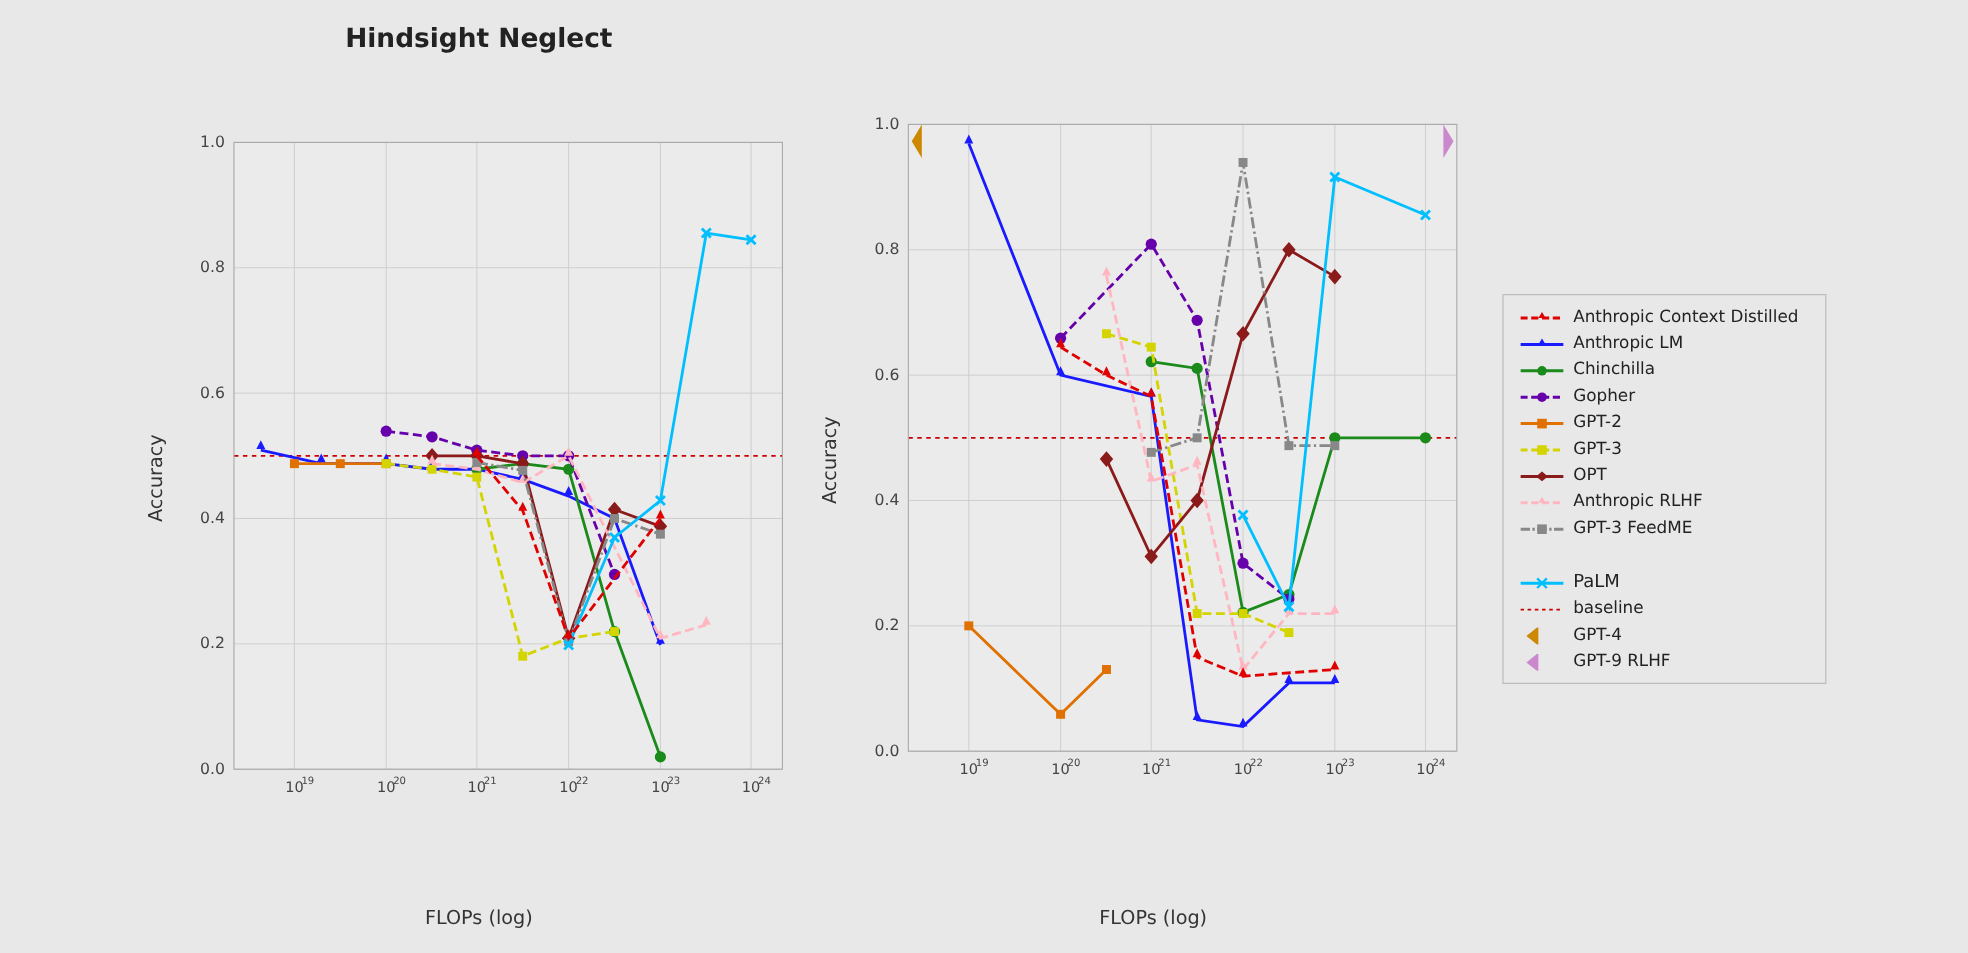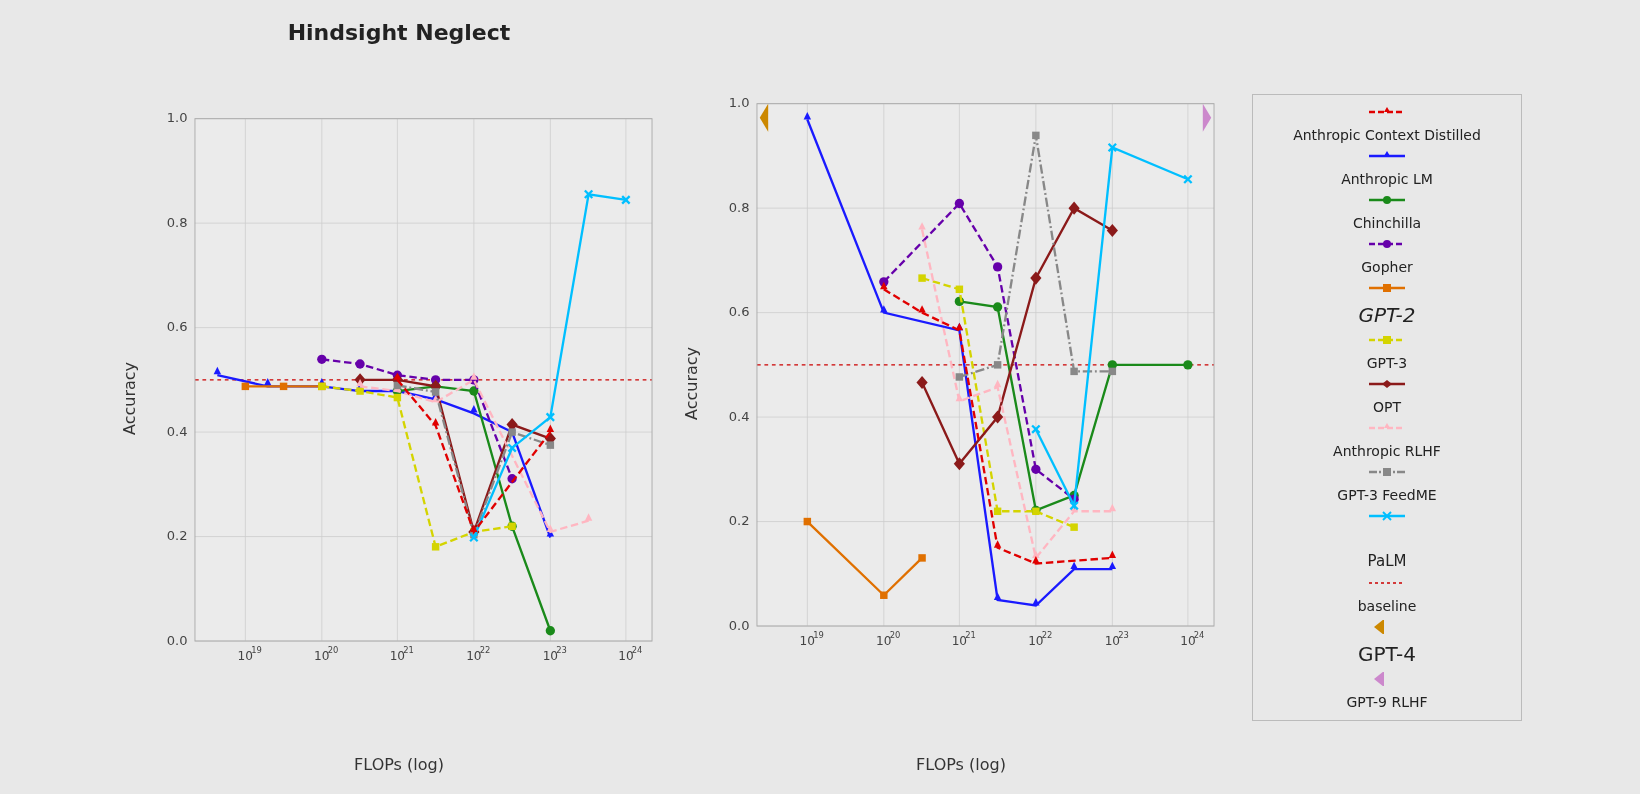--- a/index.html
+++ b/index.html
@@ -53,25 +53,24 @@
     .legend-box {
       background: #e8e8e8;
       border: 1px solid #bbb;
       padding: 10px 14px;
       display: flex;
       flex-direction: column;
       gap: 6px;
     }
     .legend-item {
       display: flex;
-      align-items: center;
+      align-items: flex-end;
       gap: 8px;
       font-size: 15px;
       color: #222;
-      flex-direction: column;
     }
     .legend-line {
       width: 36px;
       height: 14px;
       position: relative;
       flex-shrink: 0;
       display: flex;
       align-items: center;
     }
     .legend-line svg {
@@ -406,21 +405,21 @@
         <span style="font-size:14px;">Gopher</span>
       </div>
 
       <div class="legend-item">
         <div class="legend-line">
           <svg viewBox="0 0 36 14">
               <line x1="0" y1="7" x2="36" y2="7" stroke="#e07000" stroke-width="2.5"></line>
               <rect x="14" y="3" width="8" height="8" fill="#e07000"></rect>
             </svg>
         </div>
-        <span style="font-size:20px;font-style:italic;">GPT-2</span>
+        <span style="font-size:14px;">GPT-2</span>
       </div>
 
       <div class="legend-item">
         <div class="legend-line">
           <svg viewBox="0 0 36 14">
               <line x1="0" y1="7" x2="36" y2="7" stroke="#d4d400" stroke-width="2.5" stroke-dasharray="6,3"></line>
               <rect x="14" y="3" width="8" height="8" fill="#d4d400"></rect>
             </svg>
         </div>
         <span style="font-size:14px;">GPT-3</span>
@@ -475,21 +474,21 @@
         </div>
         <span style="font-size:14px;">baseline</span>
       </div>
 
       <div class="legend-item">
         <div class="legend-line">
           <svg viewBox="0 0 36 14">
               <polygon points="10,2 2,12 18,12" fill="#cc8800" transform="rotate(-90,10,7)"></polygon>
             </svg>
         </div>
-        <span style="font-size:20px;">GPT-4</span>
+        <span style="font-size:14px;">GPT-4</span>
       </div>
 
       <div class="legend-item">
         <div class="legend-line">
           <svg viewBox="0 0 36 14">
               <polygon points="10,2 2,12 18,12" fill="#cc88cc" transform="rotate(-90,10,7)"></polygon>
             </svg>
         </div>
         <span style="font-size:14px;">GPT-9 RLHF</span>
       </div>

